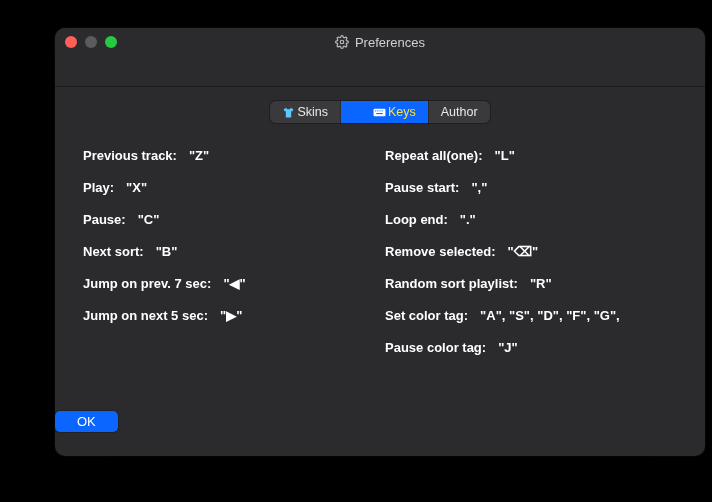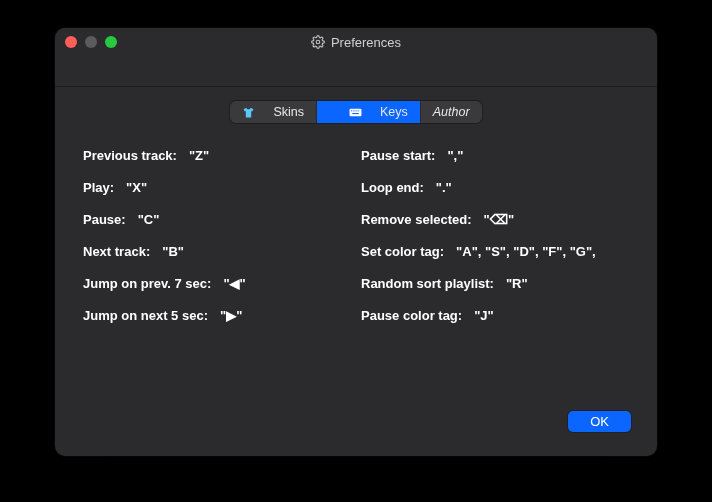--- a/index.html
+++ b/index.html
@@ -9,21 +9,21 @@
     height: 502px;
     background: #000;
     font-family: -apple-system, BlinkMacSystemFont, "Helvetica Neue", Arial, sans-serif;
     -webkit-font-smoothing: antialiased;
     overflow: hidden;
   }
   .window {
     position: absolute;
     left: 55px;
     top: 28px;
-    width: 602px;
+    width: 650px;
     height: 428px;
     background: #2b2b2d;
     border-radius: 10px;
     box-shadow: 0 20px 60px rgba(0,0,0,0.7), 0 0 0 1px rgba(255,255,255,0.04);
     overflow: hidden;
     color: #e8e8e8;
     display: flex;
     flex-direction: column;
   }
   .titlebar {
@@ -71,31 +71,31 @@
     display: flex;
     border-radius: 6px;
     overflow: hidden;
     box-shadow: 0 0 0 1px #1e1e20;
   }
   .tab {
     height: 22px;
     padding: 0 12px;
     display: flex;
     align-items: center;
-    gap: 18px;
+    gap: 2px;
     font-size: 12.5px;
     background: #3a3a3c;
     color: #e8e8e8;
     border-right: 1px solid #2a2a2c;
     cursor: default;
   }
-  .tab:last-child { border-right: none; font-style: italic; }
+  .tab:last-child { border-right: none; }
   .tab.active {
     background: #0a66ff;
-    color: #e5e5e5;
+    color: #fde047;
     padding-left: 32px;
   }
   .tab .ic { width:13px; height:13px; display:flex; align-items:center; justify-content:center; }
   .tab .ic svg { display:block; }
   .content {
     flex: 1;
     padding: 25px 28px 0 28px;
     display: flex;
     gap: 10px;
     font-size: 13px;
@@ -110,21 +110,20 @@
   }
   .kv {
     display: flex;
     align-items: center;
     gap: 12px;
     white-space: nowrap;
   }
   .kv .lbl::after { content: ":"; }
   .footer {
     display: flex;
-    justify-content: flex-end;
     padding: 0 26px 24px 0;
   }
   .ok-btn {
     background: #0a66ff;
     color: #fff;
     font-size: 13px;
     border: none;
     border-radius: 5px;
     padding: 3px 22px;
     box-shadow: 0 0 0 1px rgba(0,0,0,0.2);
@@ -192,54 +191,58 @@
         </div>
       <div class="kv">
           <span class="lbl">Play</span>
           <span>"X"</span>
         </div>
       <div class="kv">
           <span class="lbl">Pause</span>
           <span>"C"</span>
         </div>
       <div class="kv">
-          <span class="lbl">Next track</span>
+          <span class="lbl">Next sort</span>
           <span>"B"</span>
         </div>
       <div class="kv">
           <span class="lbl">Jump on prev. 7 sec</span>
           <span>"◀"</span>
         </div>
       <div class="kv">
           <span class="lbl">Jump on next 5 sec</span>
           <span>"▶"</span>
         </div>
     </div>
     <div class="col">
       <div class="kv">
+          <span class="lbl">Repeat all(one)</span>
+          <span>"L"</span>
+        </div>
+      <div class="kv">
           <span class="lbl">Pause start</span>
           <span>","</span>
         </div>
       <div class="kv">
           <span class="lbl">Loop end</span>
           <span>"."</span>
         </div>
       <div class="kv">
           <span class="lbl">Remove selected</span>
           <span>"⌫"</span>
         </div>
       <div class="kv">
+          <span class="lbl">Random sort playlist</span>
+          <span>"R"</span>
+        </div>
+      <div class="kv">
           <span class="lbl">Set color tag</span>
           <span>"A", "S", "D", "F", "G",</span>
         </div>
       <div class="kv">
-          <span class="lbl">Random sort playlist</span>
-          <span>"R"</span>
-        </div>
-      <div class="kv">
           <span class="lbl">Pause color tag</span>
           <span>"J"</span>
         </div>
     </div>
   </div>
 
   <div class="footer">
     <button class="ok-btn">OK</button>
   </div>
 

